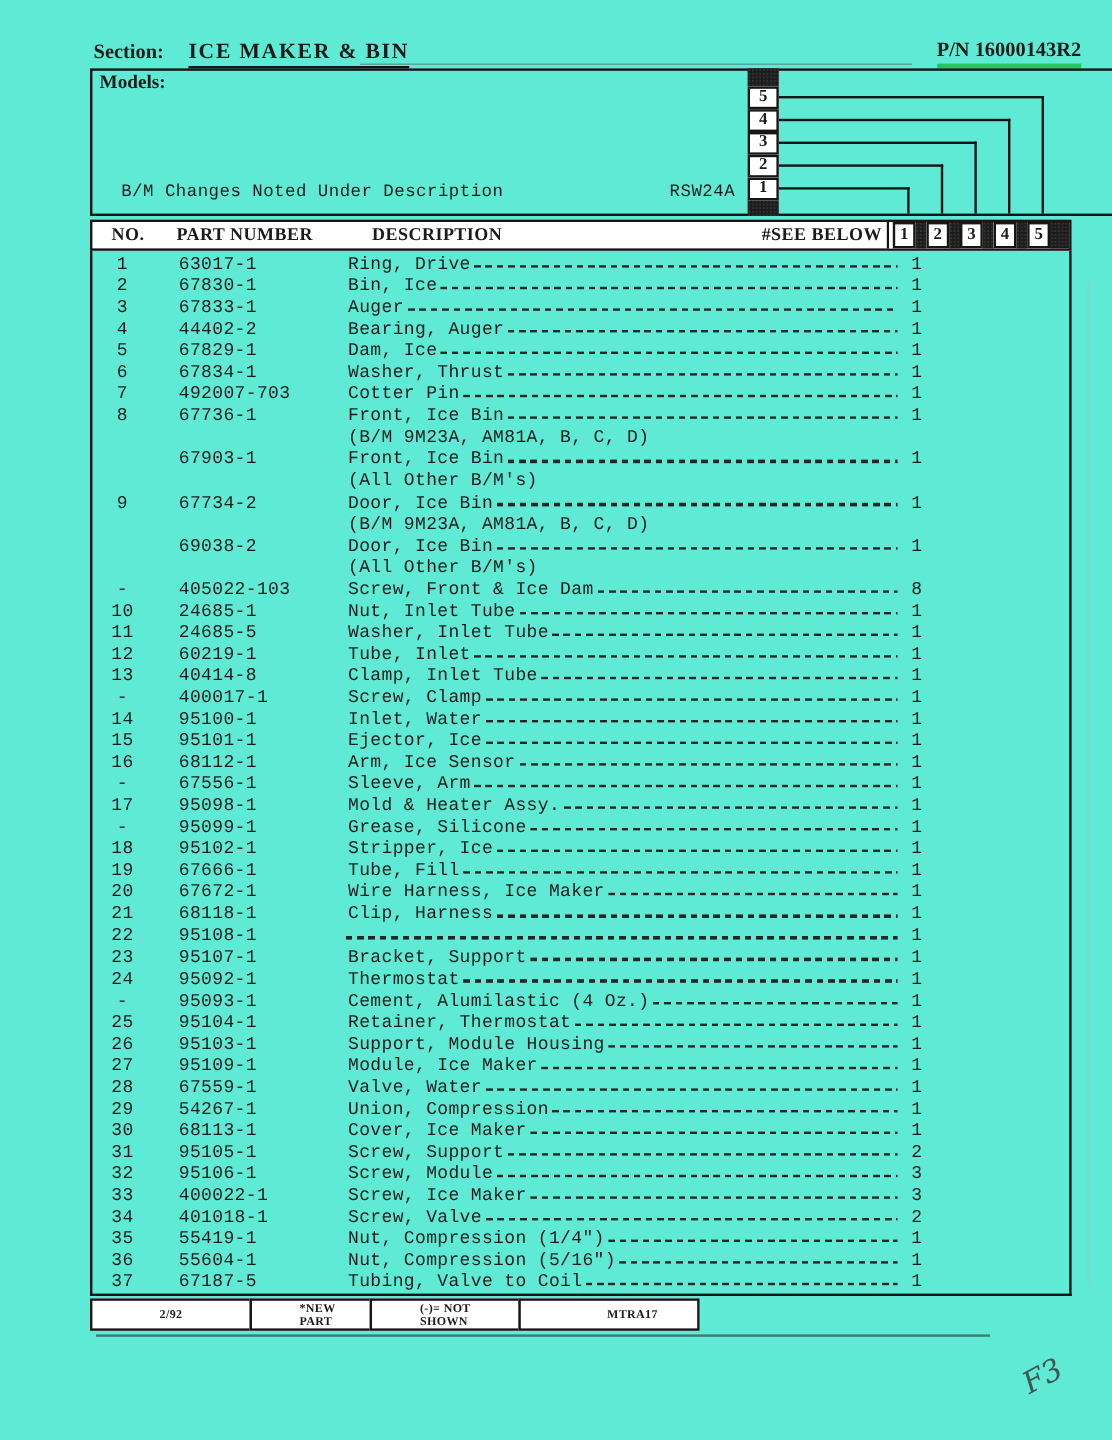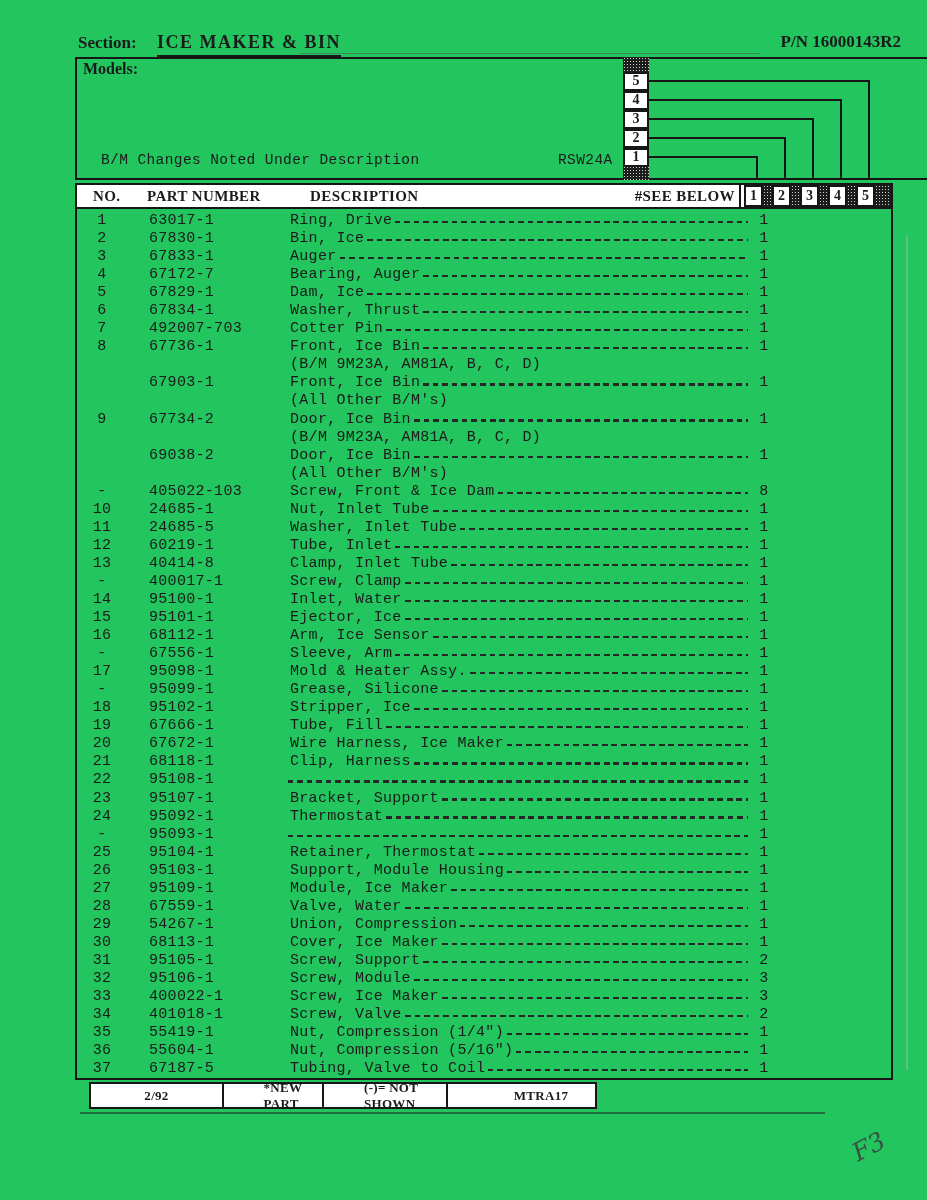--- a/index.html
+++ b/index.html
@@ -1,16 +1,16 @@
 <!DOCTYPE html>
 <html><head>
 <meta charset="utf-8">
 <style>
   html,body{margin:0;padding:0;background:#e8e8e8;}
-  .page{position:relative;width:927px;height:1200px;background:#22c55e;overflow:hidden;
+  .page{position:relative;width:927px;height:1200px;background:#5eead4;overflow:hidden;
         font-family:"Liberation Serif",serif;color:#1b1b1b;}
 
   
   .sec-label{position:absolute;left:78px;top:33px;font-weight:bold;font-size:17px;}
   .sec-title{position:absolute;left:157px;top:32px;font-weight:bold;font-size:18px;
              letter-spacing:1.5px;border-bottom:2.5px solid #161616;padding-bottom:2px;}
   .pn{position:absolute;right:26px;top:32px;font-weight:bold;font-size:17px;
       border-bottom:4px solid #22c55e;padding-bottom:1px;}
   .hdr-rule{position:absolute;left:300px;top:53px;width:460px;height:1px;background:#555;opacity:.55;}
 
@@ -57,22 +57,22 @@
   .row{display:flex;height:18.05px;line-height:18.05px;white-space:pre;}
   .c-no{flex:0 0 34px;margin-left:8px;text-align:center;}
   .c-part{flex:0 0 136px;margin-left:30px;}
   .c-desc{margin-left:5px;flex:0 0 auto;}
   .c-desc.grow{flex:1 1 auto;}
   .leader{flex:1 1 auto;height:2.2px;align-self:center;margin:2px 5px 0 3px;
           background:repeating-linear-gradient(90deg,#262626 0 5.5px,transparent 5.5px 9.5px);}
   .c-qty{flex:0 0 22px;text-align:center;margin-right:116px;}
 
   
-  .pfooter{position:absolute;left:89px;top:1082px;width:818px;height:27px;display:flex;
-           font-weight:bold;font-size:13px;}
+  .pfooter{position:absolute;left:75px;top:1082px;width:818px;height:27px;display:flex;
+           font-weight:bold;font-size:10px;}
   .fcell{border:2.5px solid #161616;box-sizing:border-box;display:flex;align-items:center;
          justify-content:center;background:#fff;letter-spacing:.3px;}
   .fcell+.fcell{margin-left:-2.5px;padding-left:40px;}
   .f0{width:135px;}.f1{width:103px;}.f2{width:126px;}.f3{width:286px;}.f4{width:151px;}
   .footer-shadow{position:absolute;left:80px;top:1112px;width:745px;height:2px;background:#222;opacity:.55;}
 
   
   .scan-streak{position:absolute;left:906px;top:235px;width:2px;height:835px;background:#b9b9b9;opacity:.4;}
   .handmark{position:absolute;left:852px;top:1132px;transform:rotate(-28deg);
             font-family:"DejaVu Serif",serif;font-style:italic;font-size:25px;color:#3c3c3c;opacity:.85;}
@@ -148,21 +148,21 @@
     </div>
       <div class="row">
       <span class="c-no">3</span>
       <span class="c-part">67833-1</span>
       <span class="c-desc">Auger</span>
       <span class="leader"></span>
       <span class="c-qty">1</span>
     </div>
       <div class="row">
       <span class="c-no">4</span>
-      <span class="c-part">67172-7</span>
+      <span class="c-part">44402-2</span>
       <span class="c-desc">Bearing, Auger</span>
       <span class="leader"></span>
       <span class="c-qty">1</span>
     </div>
       <div class="row">
       <span class="c-no">5</span>
       <span class="c-part">67829-1</span>
       <span class="c-desc">Dam, Ice</span>
       <span class="leader"></span>
       <span class="c-qty">1</span>
@@ -365,20 +365,21 @@
       <div class="row">
       <span class="c-no">24</span>
       <span class="c-part">95092-1</span>
       <span class="c-desc">Thermostat</span>
       <span class="leader"></span>
       <span class="c-qty">1</span>
     </div>
       <div class="row">
       <span class="c-no">-</span>
       <span class="c-part">95093-1</span>
+      <span class="c-desc">Cement, Alumilastic (4 Oz.)</span>
       <span class="leader"></span>
       <span class="c-qty">1</span>
     </div>
       <div class="row">
       <span class="c-no">25</span>
       <span class="c-part">95104-1</span>
       <span class="c-desc">Retainer, Thermostat</span>
       <span class="leader"></span>
       <span class="c-qty">1</span>
     </div>

